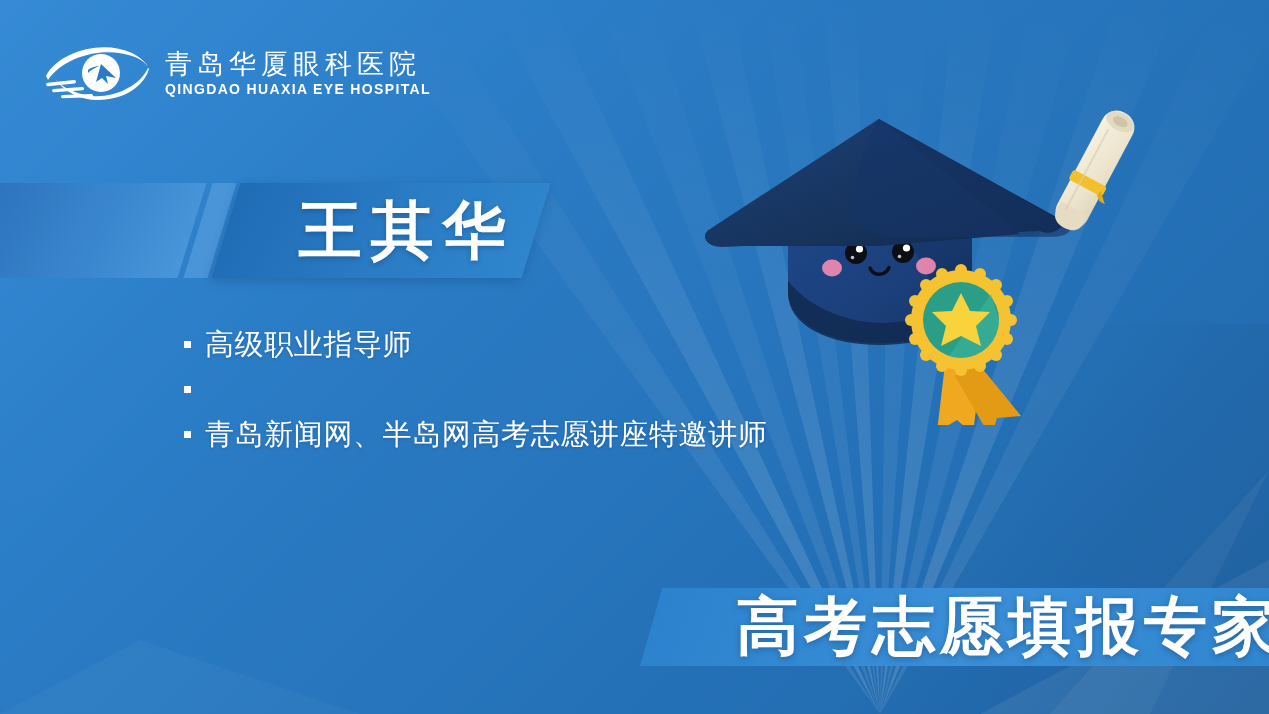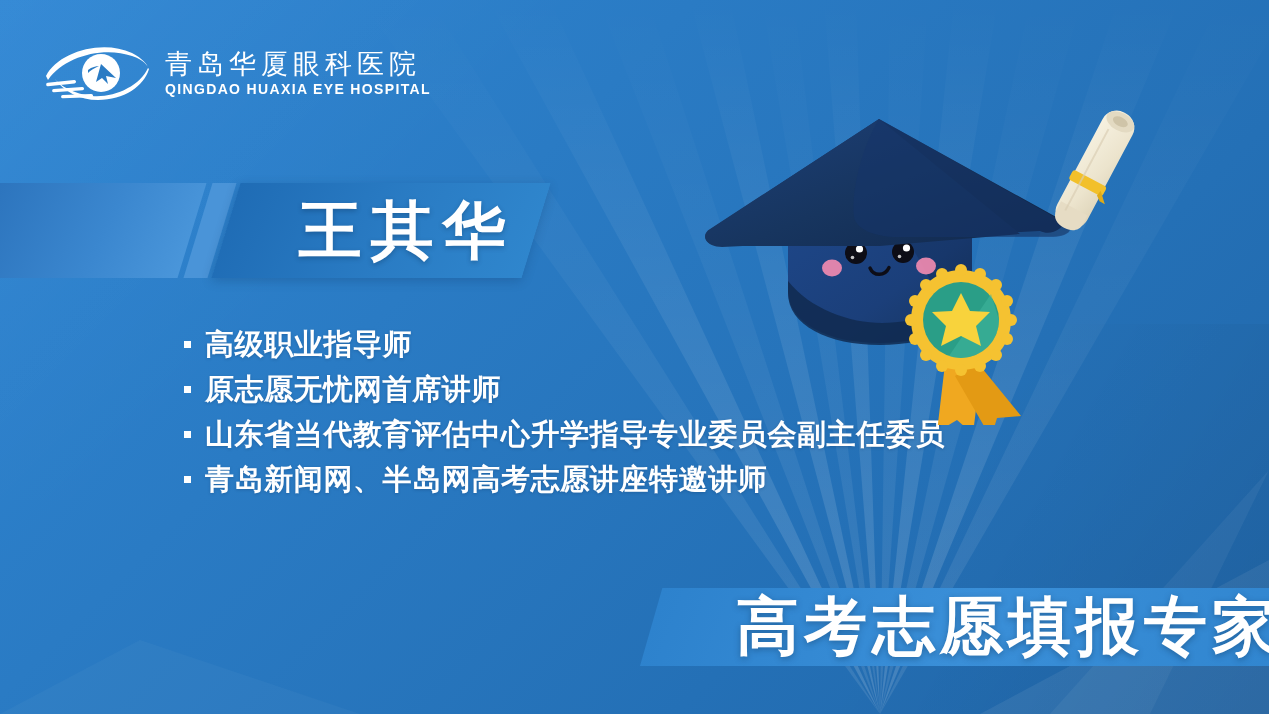--- a/index.html
+++ b/index.html
@@ -139,21 +139,21 @@
   }
   .cred-bullet {
     width: 7px; height: 7px;
     background: #ffffff;
     margin-right: 14px;
     flex: 0 0 auto;
   }
   .cred-text {
     color: #ffffff;
     font-size: 29px;
-    font-weight: 700;
+    font-weight: 400;
     letter-spacing: 0.6px;
     line-height: 1;
     white-space: nowrap;
     font-family: "DejaVu Sans", "Liberation Sans", sans-serif;
     text-shadow: 0 1px 3px rgba(10,40,80,0.25);
   }
 
   
   .headline-band {
     position: absolute;
@@ -250,25 +250,20 @@
   </div>
   <div class="ribbon-name">王其华</div>
 
   <div class="creds">
     <div class="cred-item">
       <span class="cred-bullet"></span>
       <span class="cred-text">高级职业指导师</span>
     </div>
     <div class="cred-item">
       <span class="cred-bullet"></span>
-      <span class="cred-text">原志愿无忧网首席讲师</span>
-    </div>
-    <div class="cred-item">
-      <span class="cred-bullet"></span>
-      <span class="cred-text">山东省当代教育评估中心升学指导专业委员会副主任委员</span>
     </div>
     <div class="cred-item">
       <span class="cred-bullet"></span>
       <span class="cred-text">青岛新闻网、半岛网高考志愿讲座特邀讲师</span>
     </div>
   </div>
 
   <svg class="illus" viewBox="0 0 580 330">
     <defs>
       <linearGradient id="capTopG" x1="0" y1="0" x2="1" y2="1">

